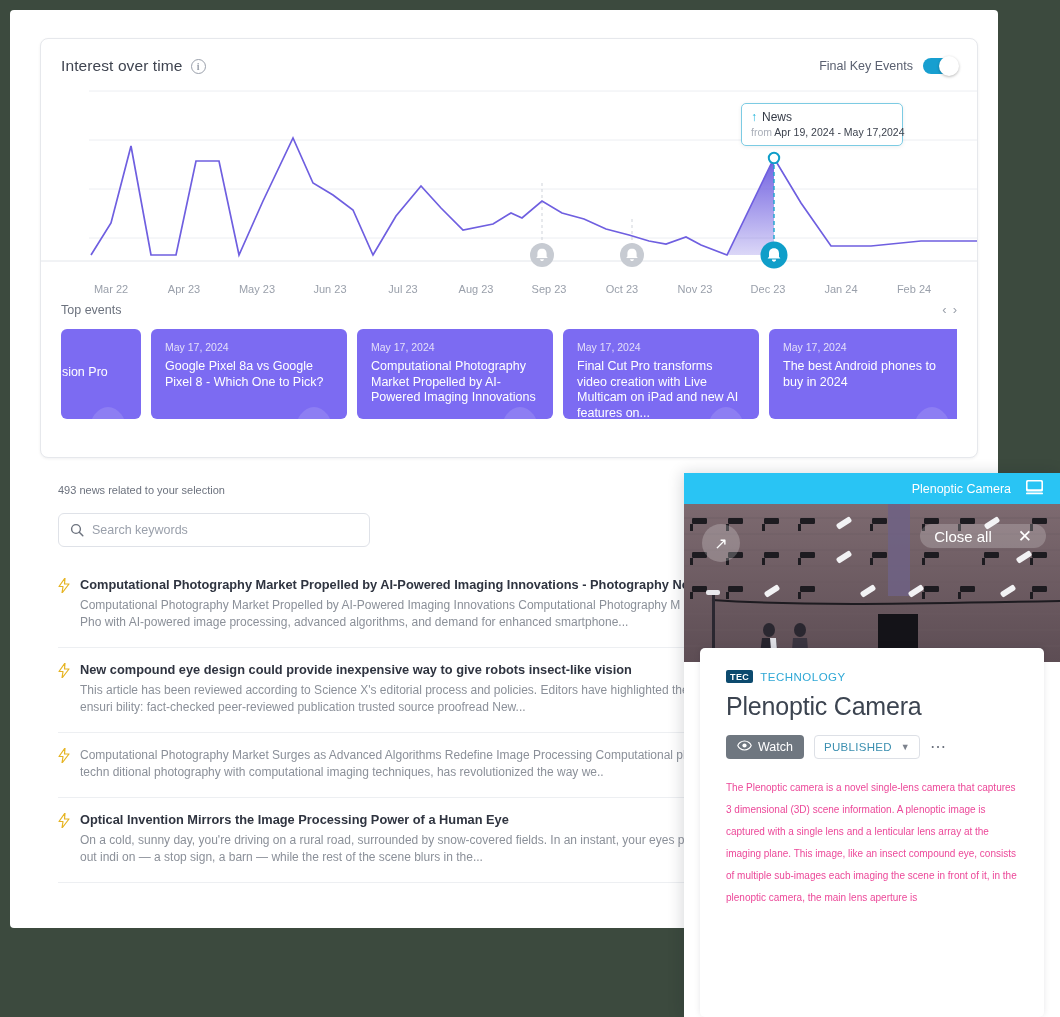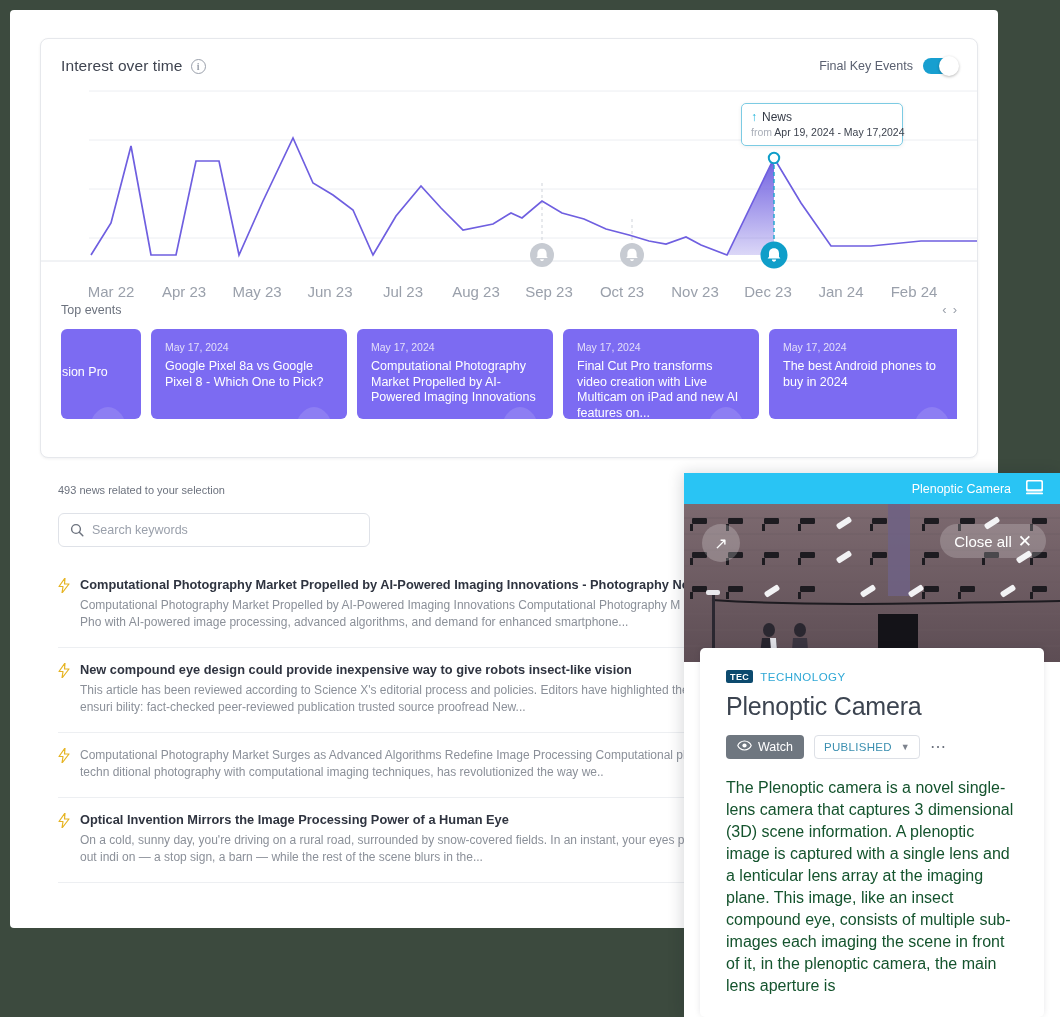--- a/index.html
+++ b/index.html
@@ -54,21 +54,21 @@
   }
 
   
   .plot { position: relative; width: 938px; height: 215px; margin-top: 8px; }
   .plot svg { display: block; }
   .axis-labels {
     position: relative; height: 18px; margin: 0 0 0 0;
   }
   .axis-labels span {
     position: absolute; top: 0;
-    font-size: 15px; color: #9aa0ab;
+    font-size: 11px; color: #9aa0ab;
     transform: translateX(-50%);
     white-space: nowrap;
   }
 
   
   .news-tip {
     position: absolute; left: 700px; top: 20px;
     width: 162px;
     background: #ffffff;
     border: 1px solid #7ccbe3;
@@ -179,23 +179,23 @@
   }
   .hero-bg { position: absolute; inset: 0; }
   .expand-btn {
     position: absolute; left: 18px; top: 20px;
     width: 38px; height: 38px; border-radius: 50%;
     background: rgba(255,255,255,.22);
     display: flex; align-items: center; justify-content: center;
     color: #ffffff; font-size: 16px;
   }
   .close-all {
-    position: absolute; right: 14px; top: 20px; height: 34px;
+    position: absolute; right: 14px; top: 20px; height: 24px;
     border-radius: 17px; background: rgba(255,255,255,.20);
-    display: flex; align-items: center; gap: 6px;
+    display: flex; align-items: center; gap: 26px;
     padding: 0 14px; color: #ffffff; justify-content: center;
   }
   .close-all-label { font-size: 15px; }
   .close-icon { font-size: 17px; line-height: 17px; }
 
   .article {
     position: absolute; left: 16px; top: 175px;
     width: 344px; height: 369px;
     background: #ffffff;
     border-radius: 5px;
@@ -224,21 +224,21 @@
   }
   .pub-select {
     display: flex; align-items: center; gap: 9px;
     border: 1px solid #dde0e6; border-radius: 4px;
     padding: 5px 9px;
     font-size: 11.5px; font-weight: normal; letter-spacing: .3px; color: #3b8fb0;
   }
   .chev { font-size: 9px; color: #7d838d; }
   .dots { color: #6c727e; font-size: 16px; letter-spacing: 1px; line-height: 10px; }
   .article-body {
-    font-size: 16px; line-height: 22px; color: #14532d;
+    font-size: 10px; line-height: 22px; color: #ec4899;
   }
 </style>
 </head>
 <body>
 
 <div class="page">
   <div class="app-surface">
 
     <div class="chart-card">
       <div class="chart-head">

